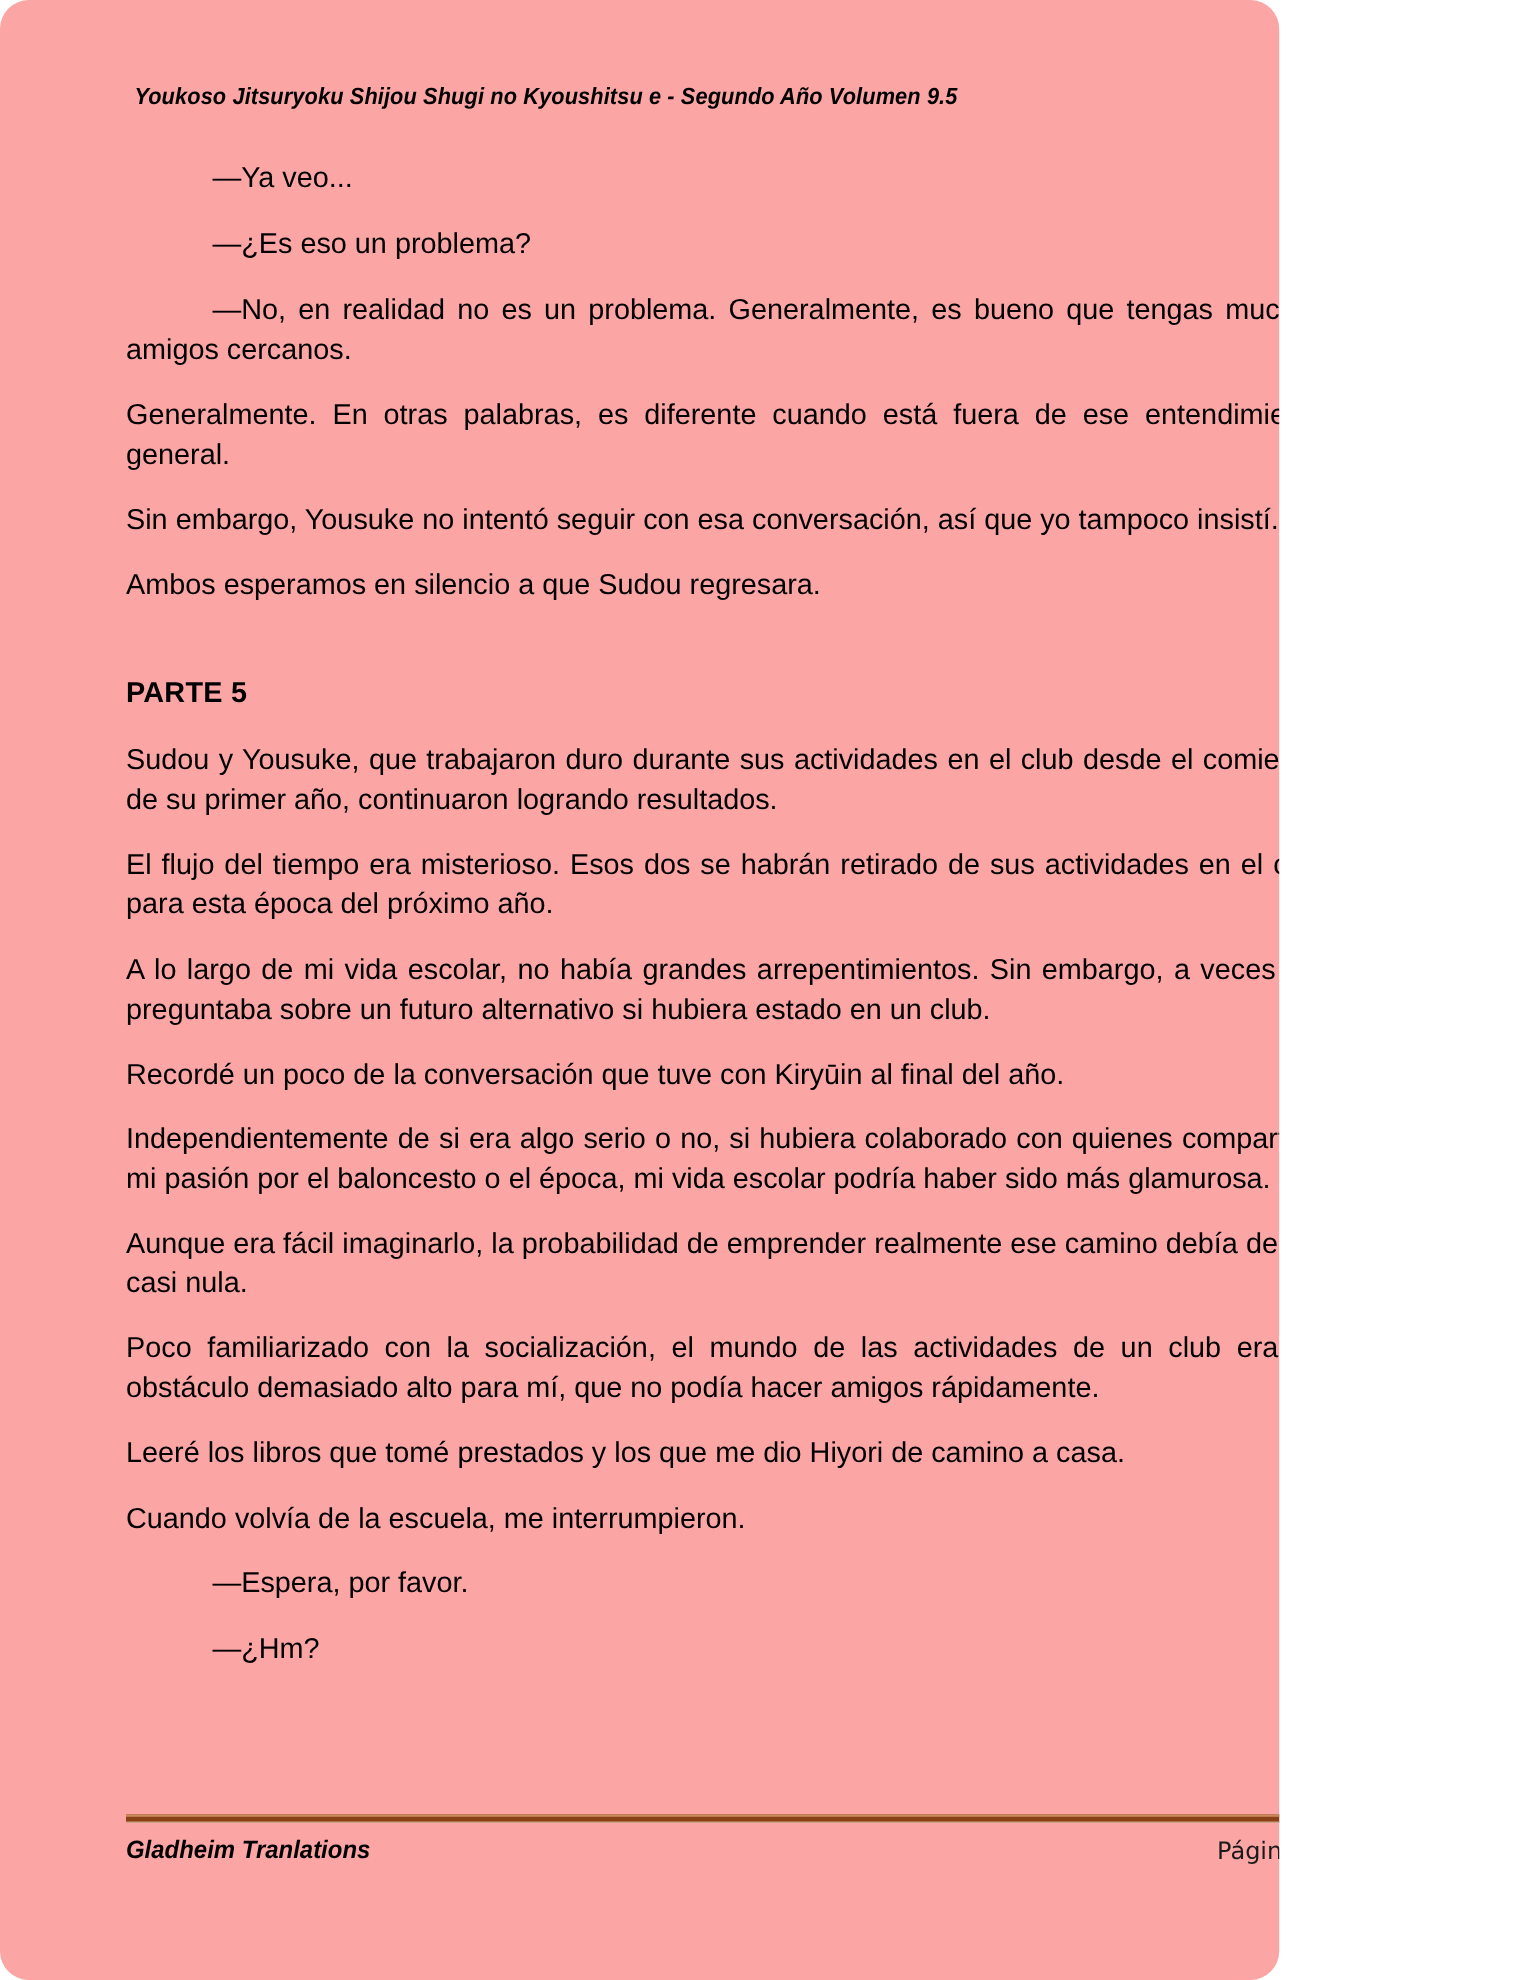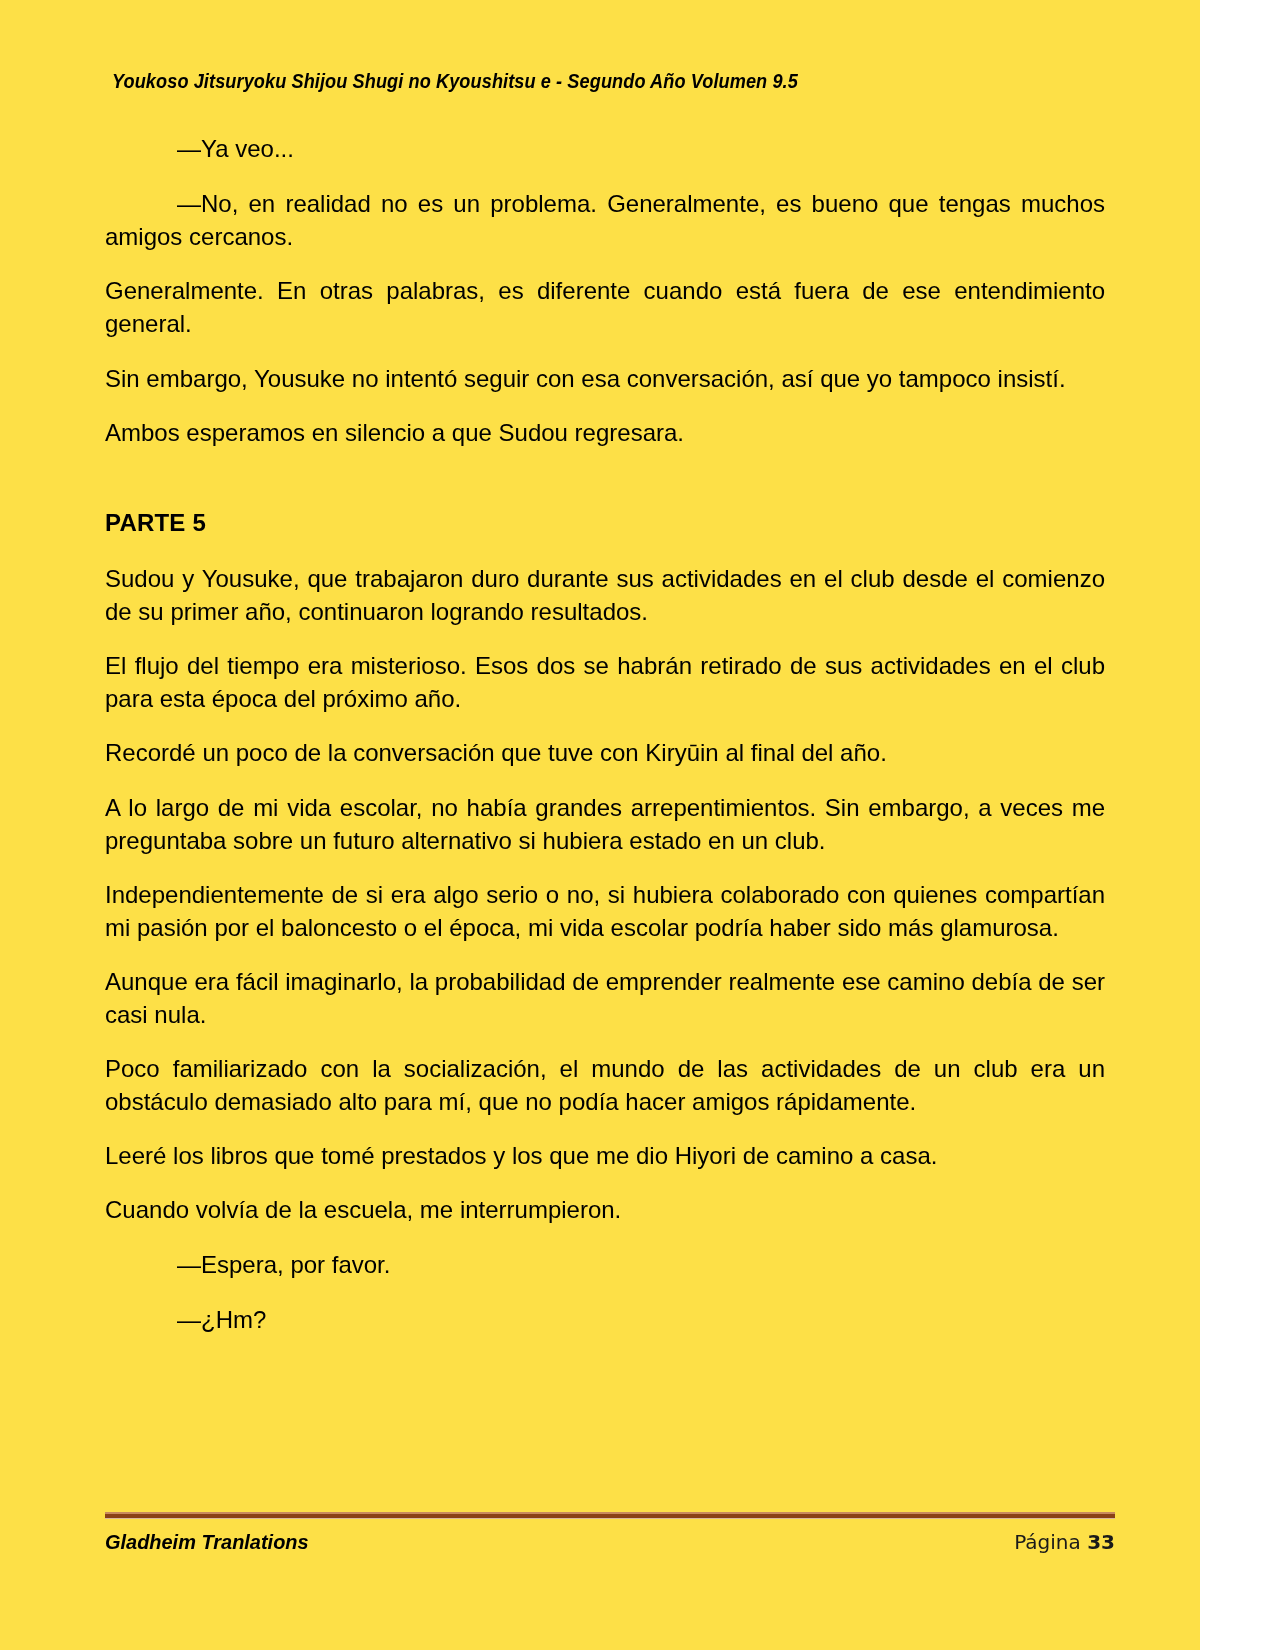--- a/index.html
+++ b/index.html
@@ -6,25 +6,26 @@
     margin: 0;
     padding: 0;
     background: #ffffff;
   }
   body {
     font-family: "Liberation Sans", sans-serif;
     color: #000000;
   }
   .page {
     position: relative;
-    width: 1200px;
+    width: 1066px;
     height: 1650px;
-    background: #fde047;
+    background: #fca5a5;
     box-sizing: border-box;
     overflow: hidden;
+    border-radius: 24px;
   }
 
   
   .header {
     position: absolute;
     left: 112px;
     top: 70px;
     width: 1050px;
     height: 30px;
   }
@@ -129,40 +130,41 @@
 <div class="page">
 
   <div class="header">
     <div class="header-title">Youkoso Jitsuryoku Shijou Shugi no Kyoushitsu e - Segundo Año Volumen 9.5</div>
   </div>
 
   <div class="content">
 
     <p class="para dialogue last-line-left">—Ya veo...</p>
 
+    <p class="para dialogue last-line-left">—¿Es eso un problema?</p>
 
     <p class="para indented last-line-left">—No, en realidad no es un problema. Generalmente, es bueno que tengas muchos amigos cercanos.</p>
 
     <p class="para last-line-left">Generalmente. En otras palabras, es diferente cuando está fuera de ese entendimiento general.</p>
 
     <p class="para last-line-left">Sin embargo, Yousuke no intentó seguir con esa conversación, así que yo tampoco insistí.</p>
 
     <p class="para last-line-left">Ambos esperamos en silencio a que Sudou regresara.</p>
 
     <div class="heading-wrap">
       <h2 class="section-heading">PARTE 5</h2>
     </div>
 
     <p class="para last-line-left">Sudou y Yousuke, que trabajaron duro durante sus actividades en el club desde el comienzo de su primer año, continuaron logrando resultados.</p>
 
     <p class="para last-line-left">El flujo del tiempo era misterioso. Esos dos se habrán retirado de sus actividades en el club para esta época del próximo año.</p>
 
+    <p class="para last-line-left">A lo largo de mi vida escolar, no había grandes arrepentimientos. Sin embargo, a veces me preguntaba sobre un futuro alternativo si hubiera estado en un club.</p>
+
     <p class="para last-line-left">Recordé un poco de la conversación que tuve con Kiryūin al final del año.</p>
-
-    <p class="para last-line-left">A lo largo de mi vida escolar, no había grandes arrepentimientos. Sin embargo, a veces me preguntaba sobre un futuro alternativo si hubiera estado en un club.</p>
 
     <p class="para last-line-left">Independientemente de si era algo serio o no, si hubiera colaborado con quienes compartían mi pasión por el baloncesto o el época, mi vida escolar podría haber sido más glamurosa.</p>
 
     <p class="para last-line-left">Aunque era fácil imaginarlo, la probabilidad de emprender realmente ese camino debía de ser casi nula.</p>
 
     <p class="para last-line-left">Poco familiarizado con la socialización, el mundo de las actividades de un club era un obstáculo demasiado alto para mí, que no podía hacer amigos rápidamente.</p>
 
     <p class="para last-line-left">Leeré los libros que tomé prestados y los que me dio Hiyori de camino a casa.</p>
 
     <p class="para last-line-left">Cuando volvía de la escuela, me interrumpieron.</p>

